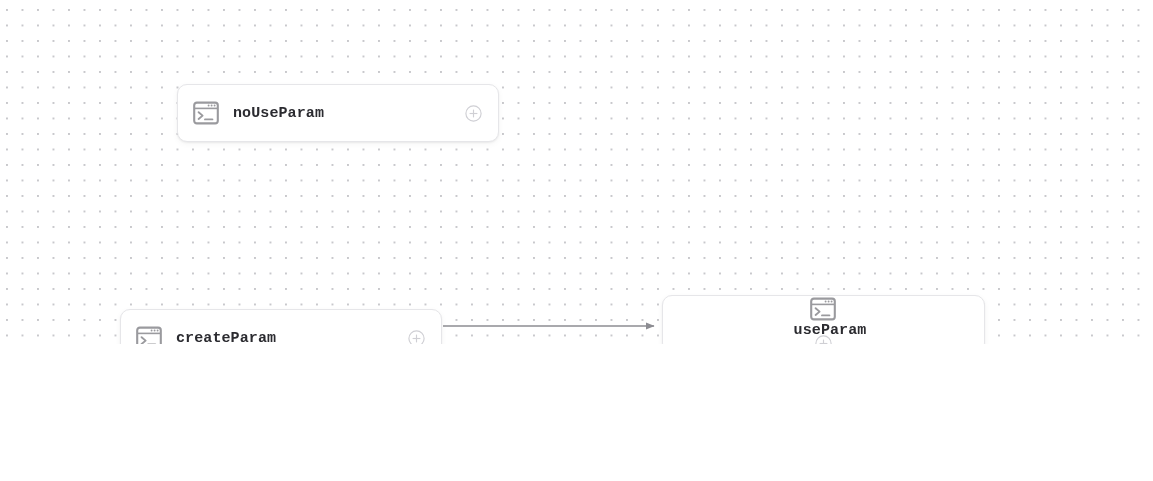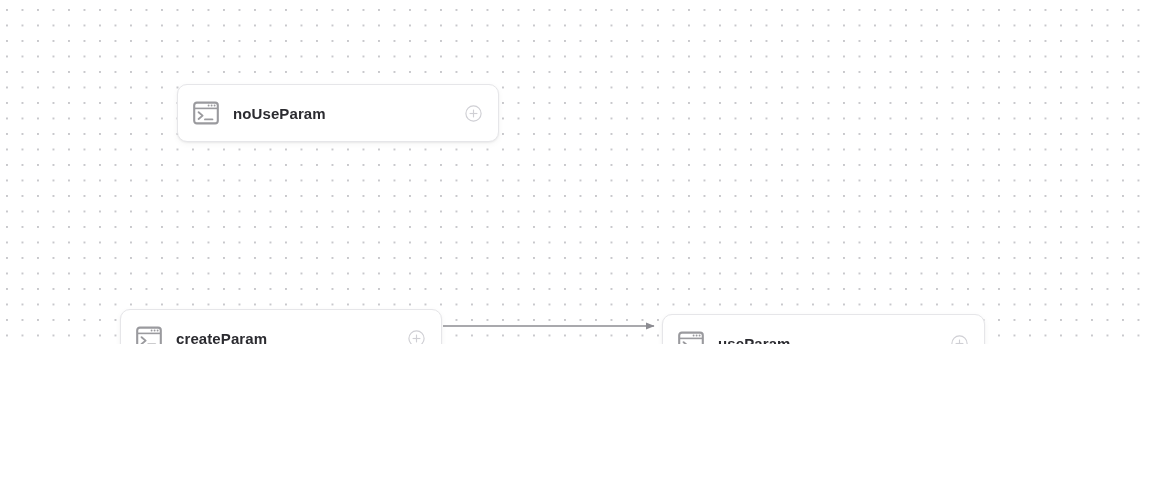--- a/index.html
+++ b/index.html
@@ -11,21 +11,21 @@
   #canvas {
     position: relative;
     width: 1153px;
     height: 344px;
     overflow: hidden;
     background-color: #ffffff;
     background-image:
       radial-gradient(circle at 1px 1px, #c8c8cc 1px, transparent 0);
     background-size: 15.5px 15.5px;
     background-position: 6px 9px;
-    font-family: Liberation Sans, sans-serif;
+    font-family: Liberation Mono, monospace;
   }
 
   
   #edges {
     position: absolute;
     left: 0;
     top: 0;
     width: 1153px;
     height: 481px;
     pointer-events: none;
@@ -66,21 +66,21 @@
   .node-add {
     flex: 0 0 auto;
     width: 17px;
     height: 17px;
     display: block;
   }
 
   
   #node-noUseParam  { left: 177px; top: 84px;  width: 322px; height: 58px; }
   #node-createParam { left: 120px; top: 309px; width: 322px; height: 58px; }
-  #node-useParam    { left: 662px; top: 314px; width: 323px; height: 58px; }
+  #node-useParam    { left: 662px; top: 295px; width: 323px; height: 58px; flex-direction: column; }
 </style>
 </head>
 <body>
 
 <div id="canvas">
 
   <svg id="edges" viewBox="0 0 1153 481" width="1153" height="481">
     <defs>
       <marker id="arrow-solid" markerWidth="9" markerHeight="9" refX="8.4" refY="4.5" orient="auto" markerUnits="userSpaceOnUse">
         <path d="M 0 0.9 L 9 4.5 L 0 8.1 z" fill="#8c8c92"></path>

